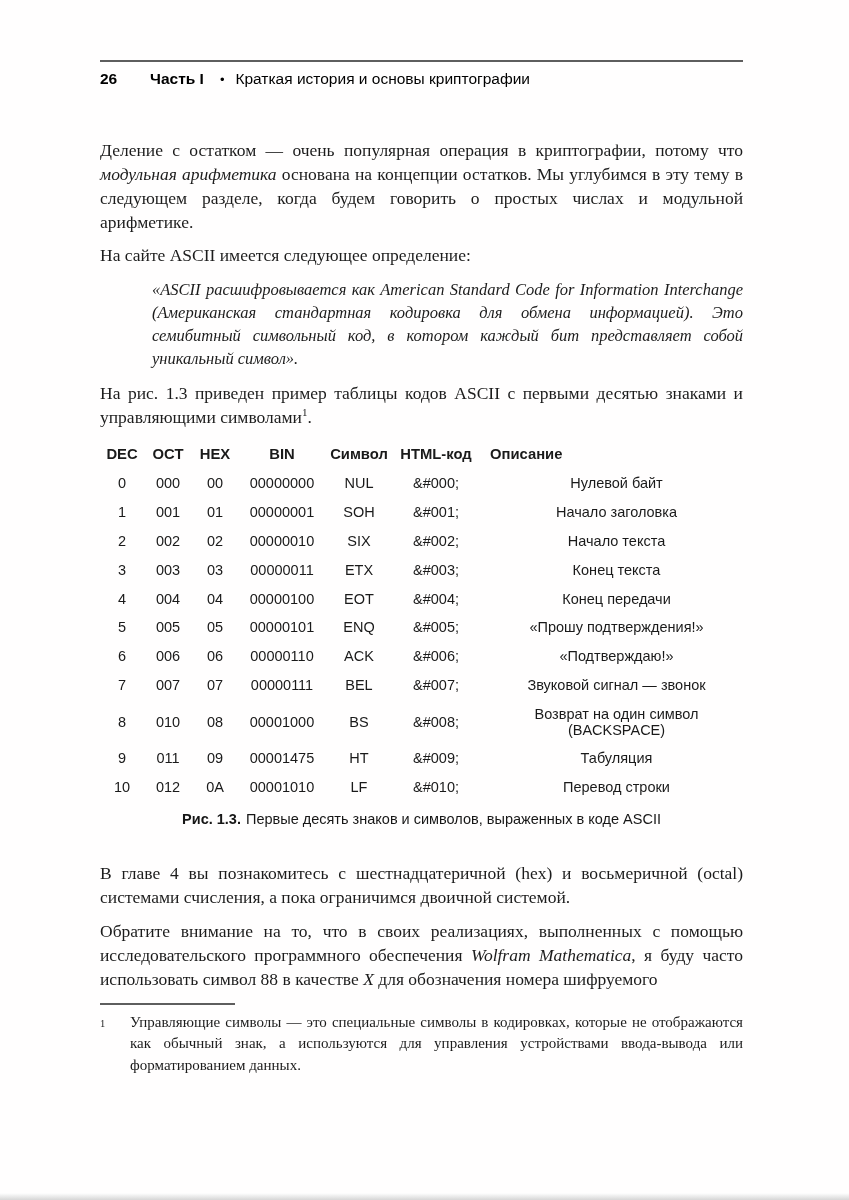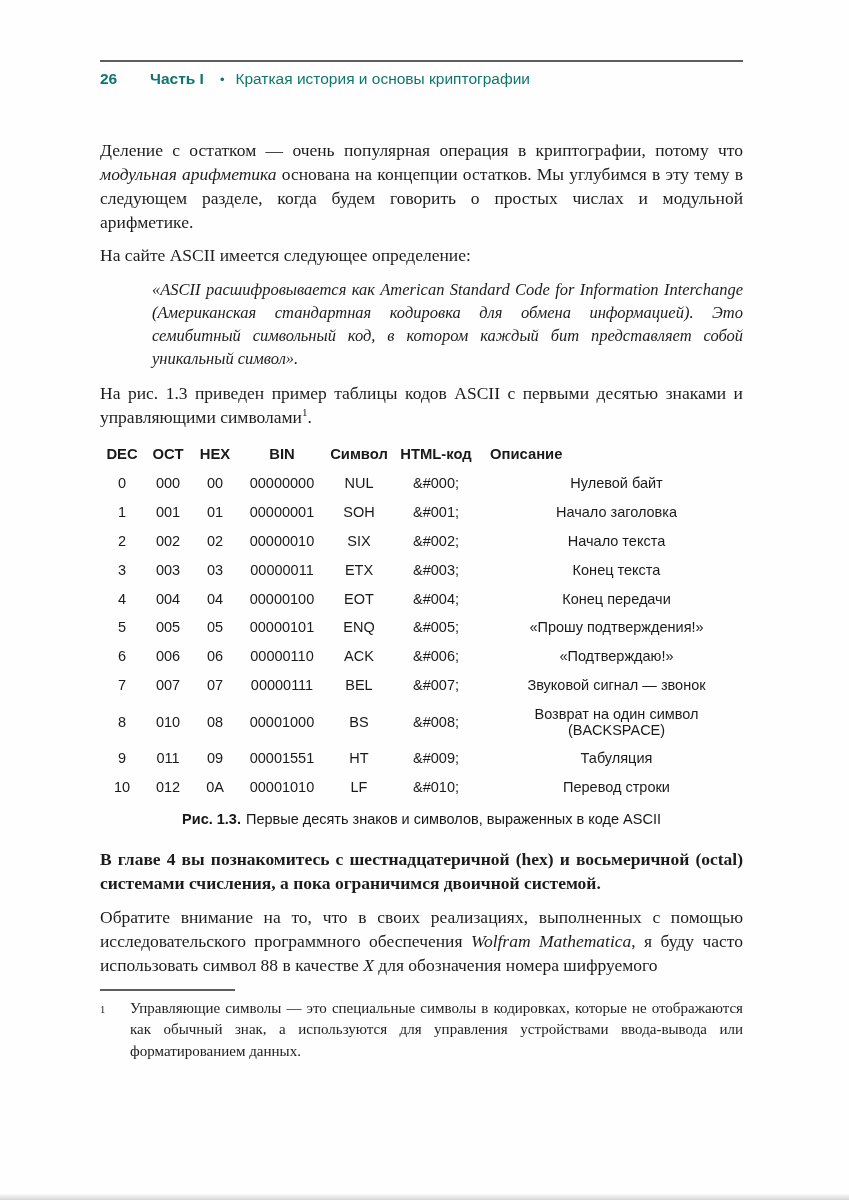--- a/index.html
+++ b/index.html
@@ -6,41 +6,41 @@
   .page {
     position:relative; width:849px; height:1200px; background:#fffefe;
     color:#1e1e1e; overflow:hidden;
   }
   .content { margin:0 106px 0 100px; }
 
   
   .top-rule { margin-top:60px; border-top:2px solid #5e5e5e; }
   .running-head {
     padding-top:8px; font-family:"Liberation Sans",sans-serif;
-    font-size:15.5px; color:#0f766e; display:flex; align-items:baseline;
+    font-size:15.5px; color:#000000; display:flex; align-items:baseline;
   }
   .running-head .pagenum { font-weight:bold; width:50px; }
   .running-head .partlabel { font-weight:bold; }
   .running-head .bullet { margin:0 11px 0 16px; font-size:13px; }
   .running-head .parttitle { font-weight:normal; }
 
   
   .body-para {
     font-family:"Liberation Serif",serif; font-size:17.5px; line-height:24px;
     text-align:justify; margin:0; color:#1c1c1c;
   }
   .p1 { margin-top:50px; }
   .p2 { margin-top:9px; }
   .p3 { margin-top:9px; }
   .quote {
     margin:11px 0 0 52px; font-family:"Liberation Serif",serif; font-style:italic;
     font-size:16.5px; line-height:23px; text-align:justify; color:#1c1c1c;
   }
   .p4 { margin-top:11px; }
-  .p5 { margin-top:20px;font-weight:bold; }
+  .p5 { margin-top:34px; }
   .p6 { margin-top:10px; }
   sup.fnref { font-size:11px; line-height:0; }
 
   
   table.ascii {
     margin-top:15px; border-collapse:collapse;
     font-family:"Liberation Sans",sans-serif; font-size:14.5px; color:#1a1a1a;
   }
   table.ascii th {
     font-weight:bold; font-size:14.8px; padding:2px 0 7px 0; text-align:center;
@@ -192,21 +192,21 @@
             <td class="c2">08</td>
             <td class="c3">00001000</td>
             <td class="c4">BS</td>
             <td class="c5">&amp;#008;</td>
             <td class="c6">Возврат на один символ (BACKSPACE)</td>
           </tr>
           <tr>
             <td class="c0">9</td>
             <td class="c1">011</td>
             <td class="c2">09</td>
-            <td class="c3">00001551</td>
+            <td class="c3">00001475</td>
             <td class="c4">HT</td>
             <td class="c5">&amp;#009;</td>
             <td class="c6">Табуляция</td>
           </tr>
           <tr>
             <td class="c0">10</td>
             <td class="c1">012</td>
             <td class="c2">0A</td>
             <td class="c3">00001010</td>
             <td class="c4">LF</td>

